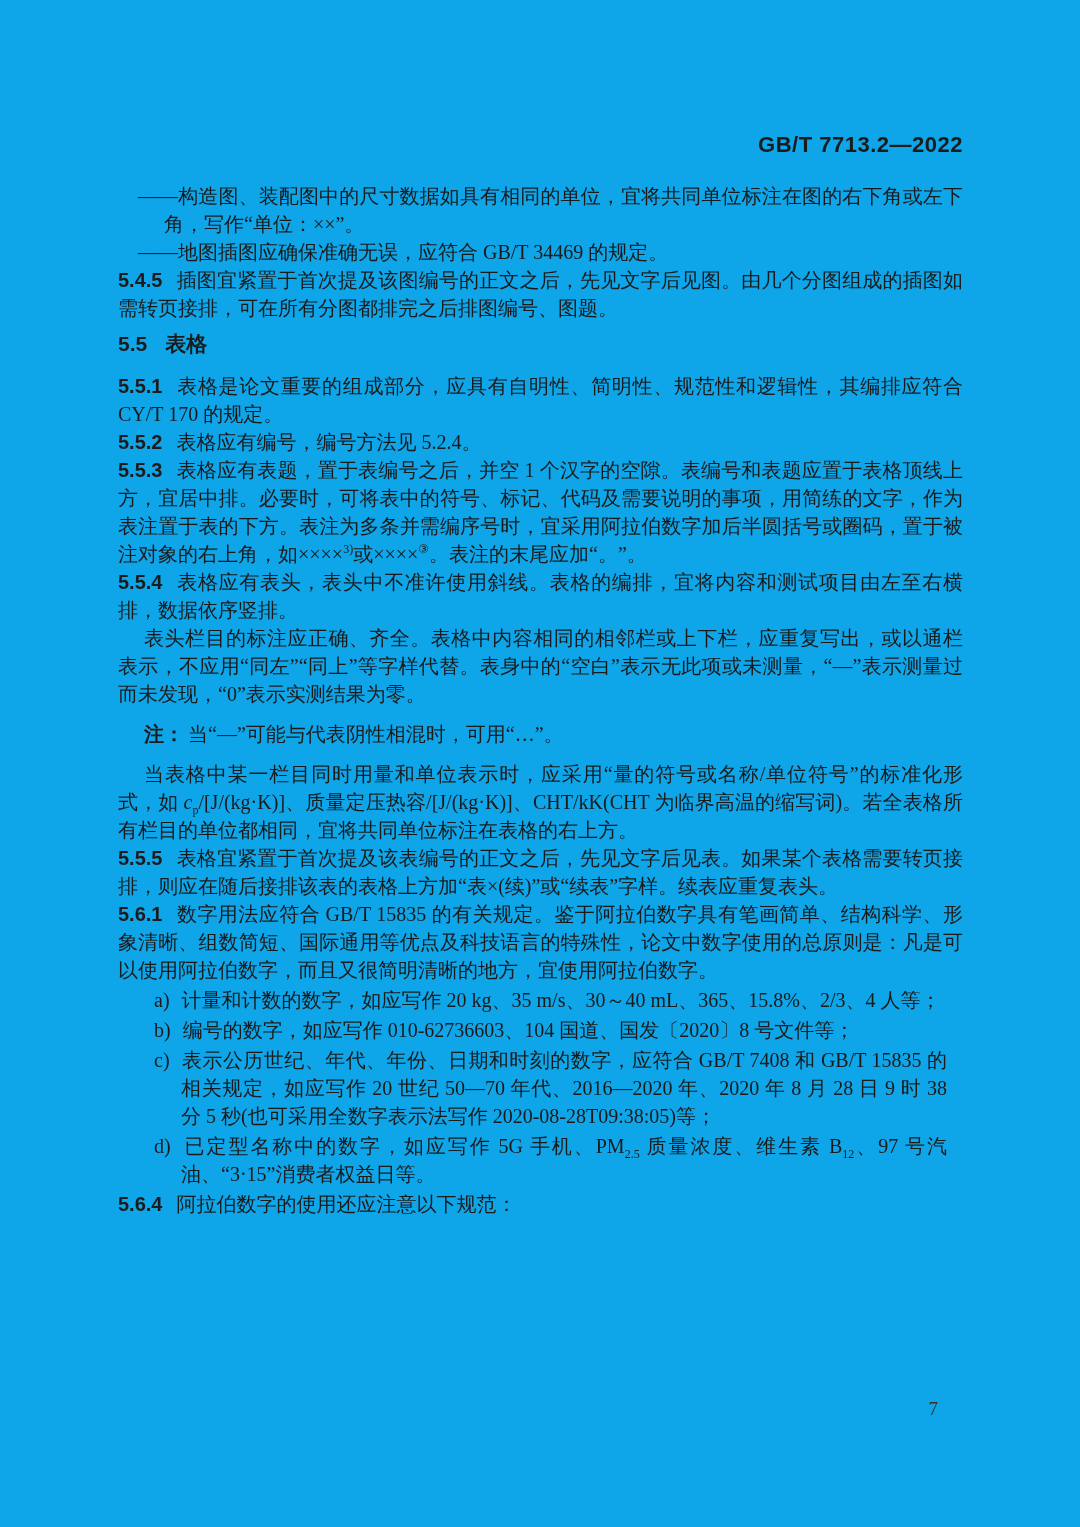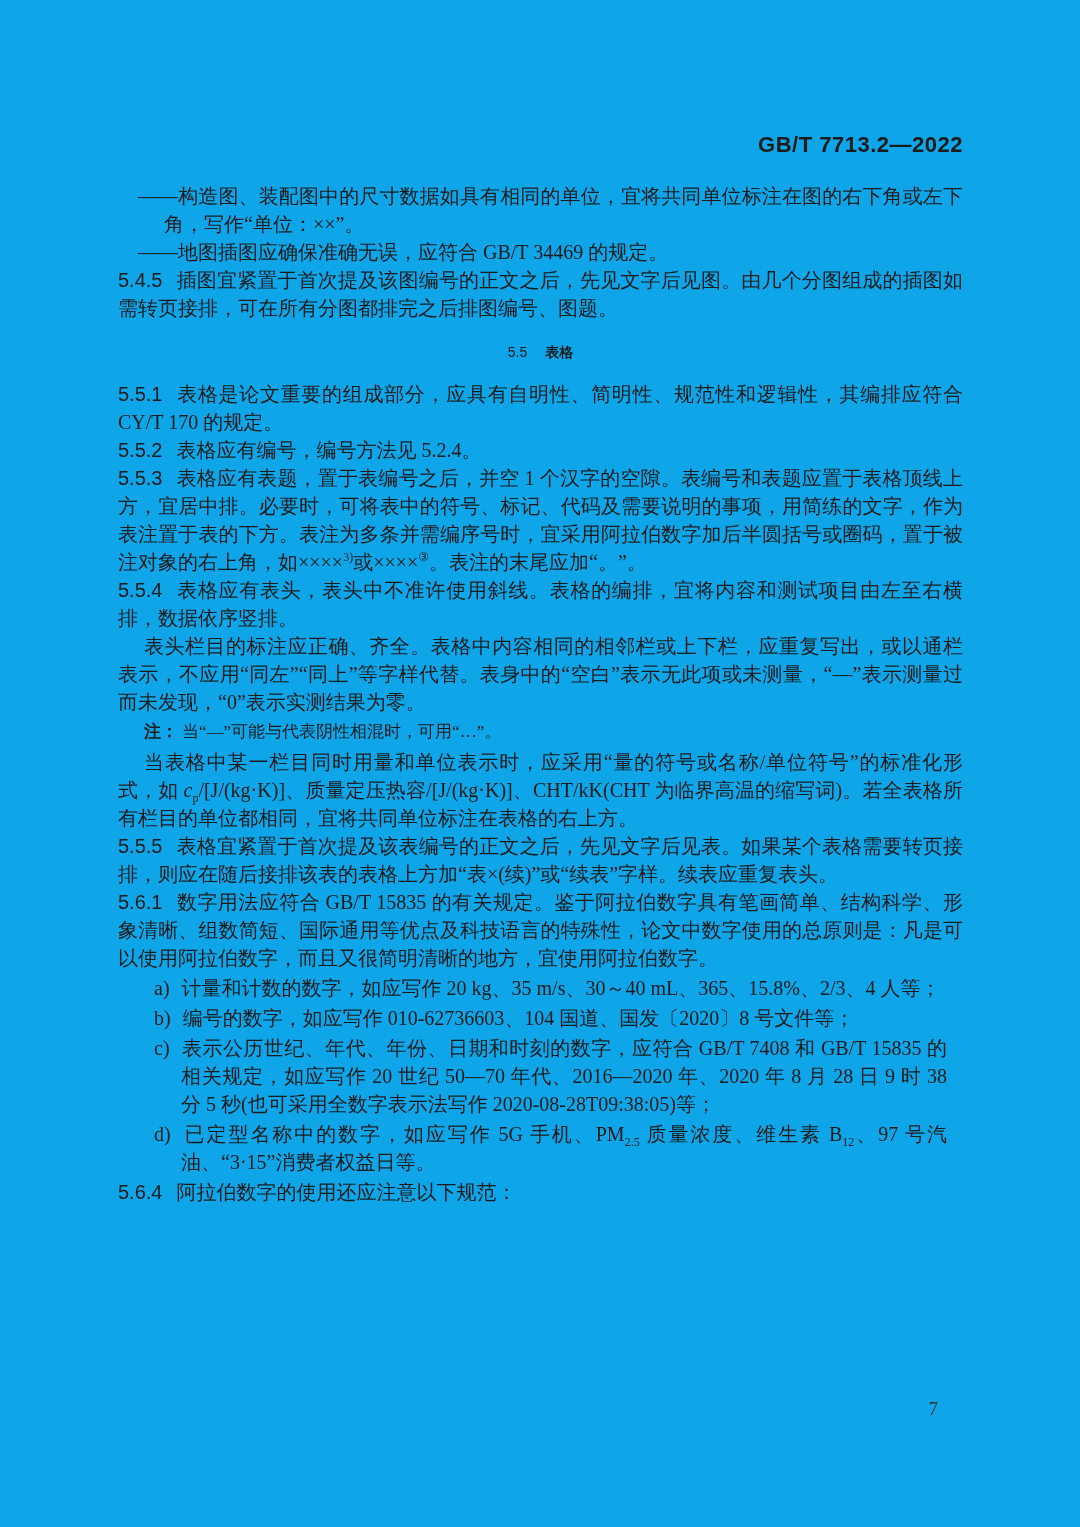--- a/index.html
+++ b/index.html
@@ -33,37 +33,36 @@
     line-height:28px;
     text-align:justify;
     margin:0;
   }
   .dash-item{
     padding-left:46px;
     text-indent:-26px;
   }
   .num{
     font-family:"Liberation Sans","DejaVu Sans",sans-serif;
-    font-weight:400;
+    font-weight:700;
     margin-right:14px;
   }
   .heading{
     font-family:"Liberation Sans","DejaVu Sans",sans-serif;
     font-weight:700;
-    font-size:14px;
+    font-size:21px;
     line-height:28px;
-    margin:16px 0 14px 0;
-    text-align:center;
+    margin:8px 0 14px 0;
   }
   .heading .num{margin-right:18px;}
   .indent-para{text-indent:26px;}
   .note{
-    font-size:17px;
+    font-size:20px;
     line-height:26px;
-    margin:3px 0;
+    margin:13px 0;
     padding-left:26px;
     text-align:justify;
   }
   .note .note-label{
     font-family:"Liberation Sans","DejaVu Sans",sans-serif;
     font-weight:700;
     margin-right:4px;
   }
   .list-item{
     padding-left:47px;

